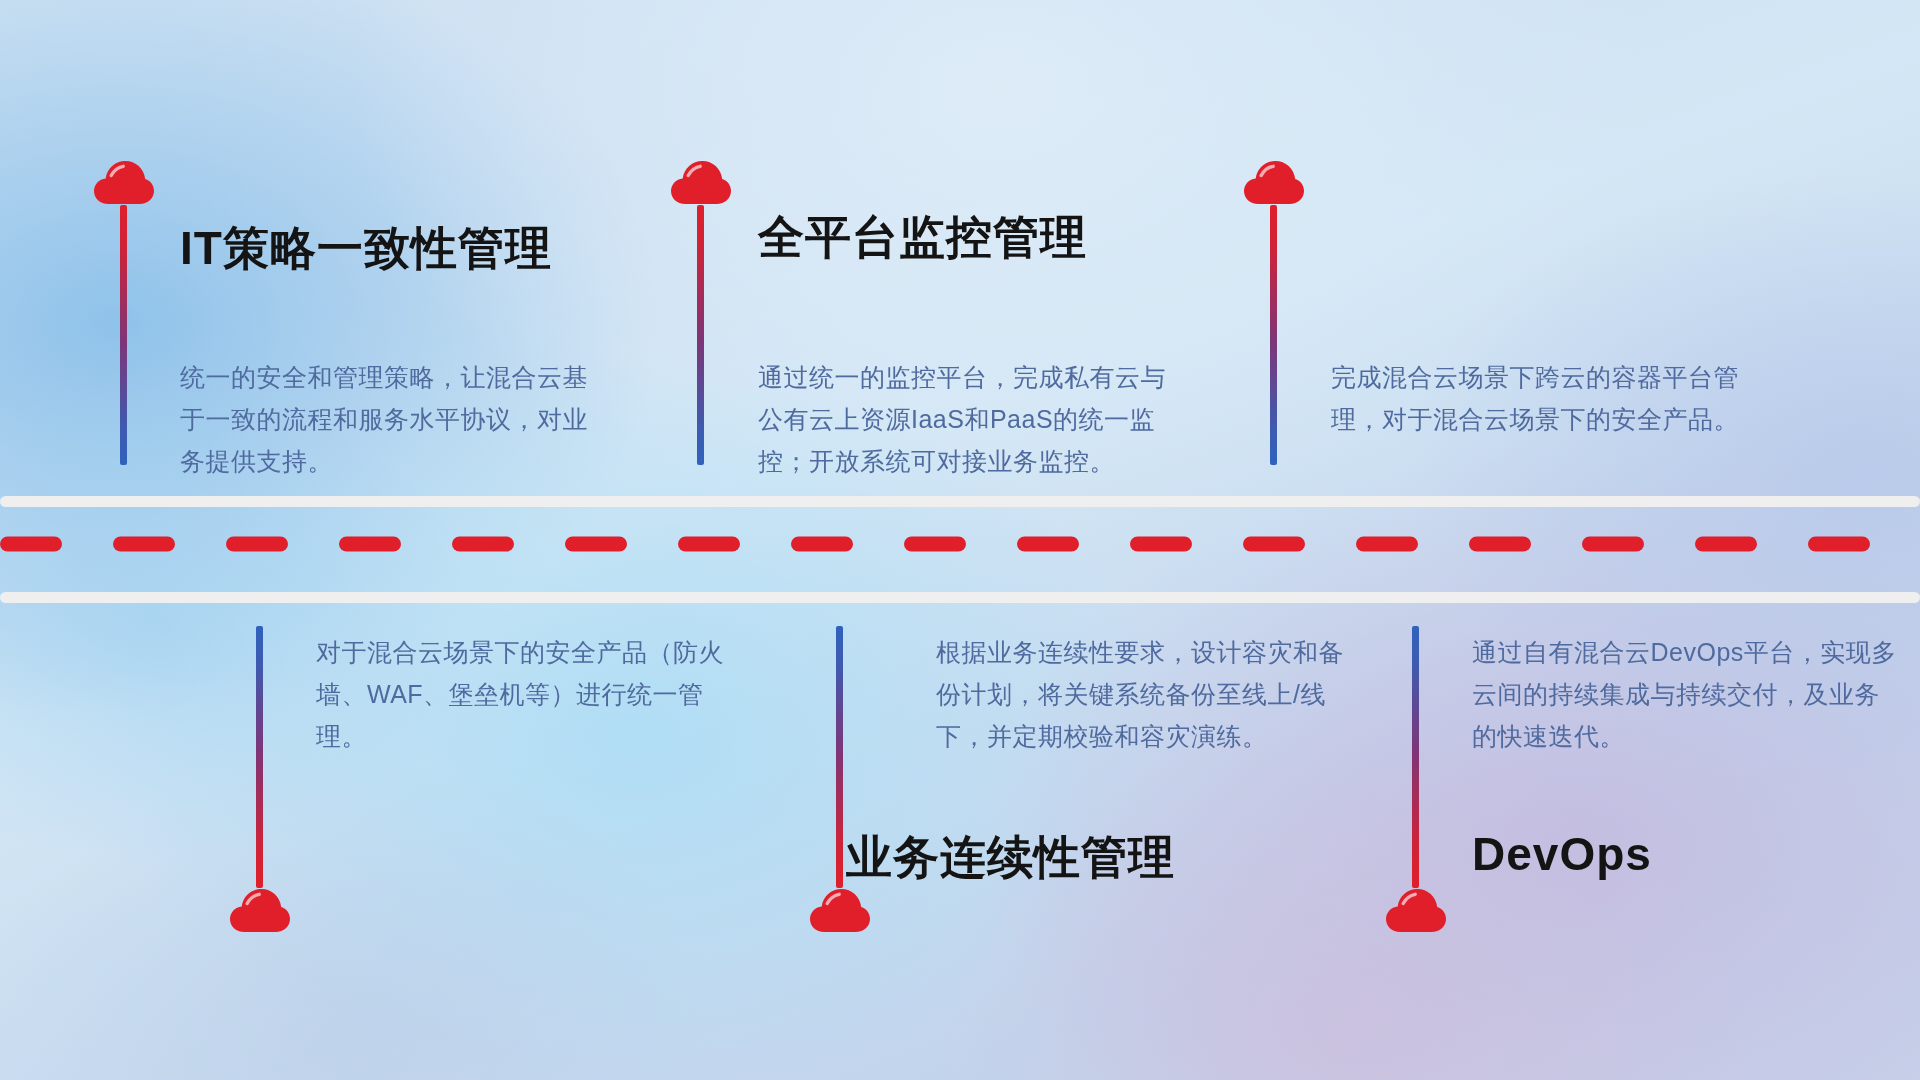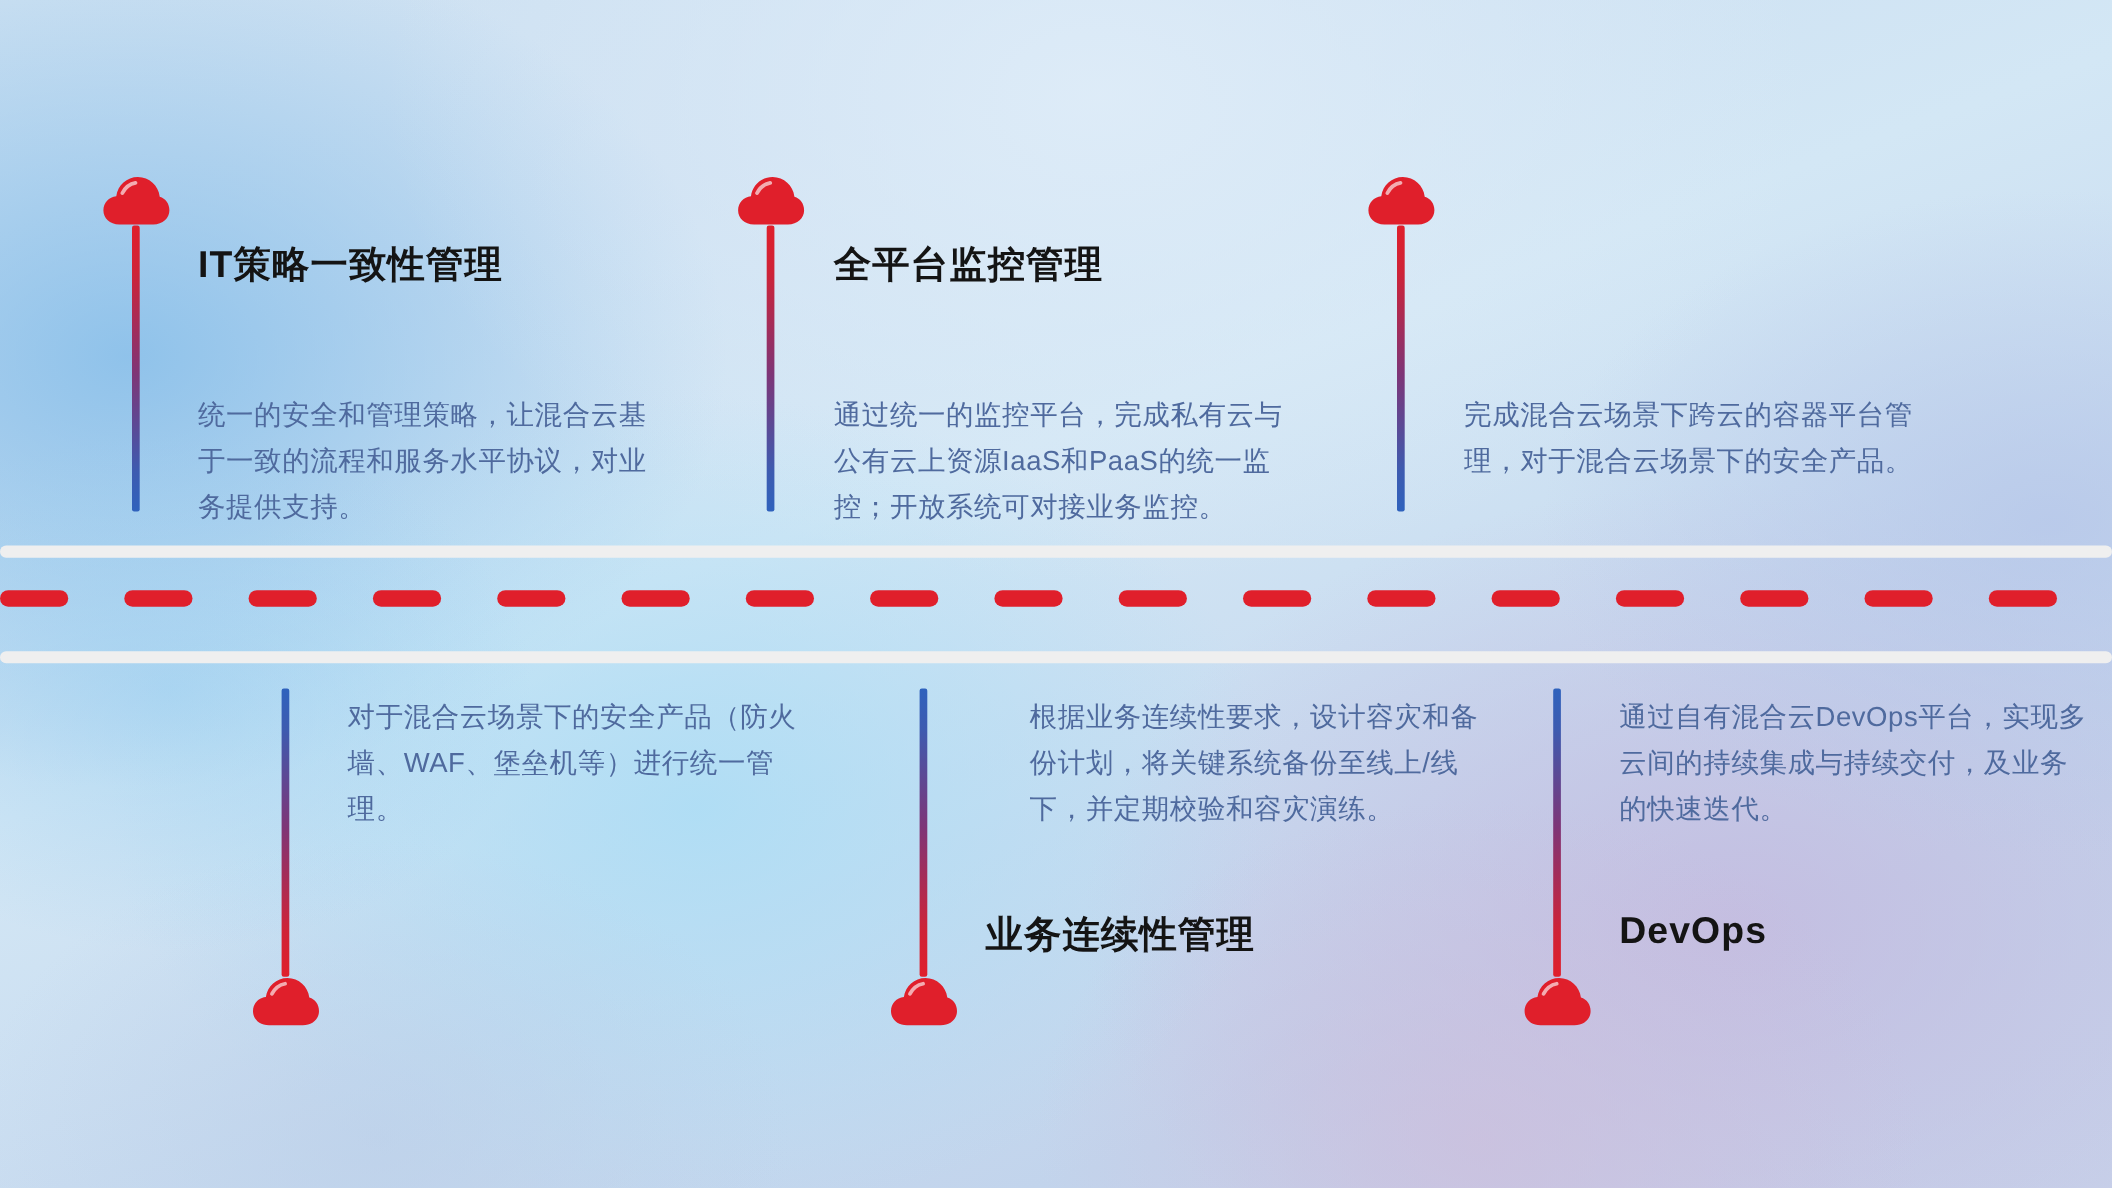--- a/index.html
+++ b/index.html
@@ -95,21 +95,21 @@
     position:absolute;
     width:7px;
     border-radius:2px;
   }
   .stem-down { background:linear-gradient(to bottom,#e01f2b 0%,#cf2337 16%,#7e3577 52%,#3d5bb0 86%,#2f62bd 100%); }
   .stem-up   { background:linear-gradient(to bottom,#2f62bd 0%,#3d5bb0 14%,#7e3577 48%,#cf2337 84%,#e01f2b 100%); }
 
   .heading {
     position:absolute;
     white-space:nowrap;
-    font-size:34px;
+    font-size:46px;
     font-weight:bold;
     color:#141414;
     letter-spacing:1px;
   }
   .body-text {
     position:absolute;
     font-size:25px;
     line-height:42px;
     color:#4f6a9e;
     letter-spacing:0.5px;
@@ -144,21 +144,21 @@
 
   <div class="marker">
     <div class="cloud" style="left:670px; top:160px;">
       <svg viewBox="0 0 62 46" xmlns="http://www.w3.org/2000/svg">
         <path d="M15.5 44 C6.6 44 1 38.3 1 31.1 C1 24.4 6 19.1 12.7 18.4 C14 8.4 22.3 1 32.4 1 C42.6 1 51.1 8.7 52.2 18.9 C57.6 20.5 61 25.3 61 31.1 C61 38.3 55.1 44 46.3 44 Z" fill="#e01f2b"></path>
         <path d="M18.2 15.5 C20.8 10.6 25.3 7.2 30.2 6.3" stroke="#f4b8bd" stroke-width="3.4" stroke-linecap="round" fill="none" opacity="0.92"></path>
       </svg>
     </div>
     <div class="stem stem-down" style="left:697px; top:205px; height:260px;"></div>
   </div>
-  <div class="heading" style="left:758px; top:218px;">全平台监控管理</div>
+  <div class="heading" style="left:758px; top:207px;">全平台监控管理</div>
   <div class="body-text" style="left:758px; top:356px; width:420px;">通过统一的监控平台，完成私有云与公有云上资源IaaS和PaaS的统一监控；开放系统可对接业务监控。</div>
 
   <div class="marker">
     <div class="cloud" style="left:1243px; top:160px;">
       <svg viewBox="0 0 62 46" xmlns="http://www.w3.org/2000/svg">
         <path d="M15.5 44 C6.6 44 1 38.3 1 31.1 C1 24.4 6 19.1 12.7 18.4 C14 8.4 22.3 1 32.4 1 C42.6 1 51.1 8.7 52.2 18.9 C57.6 20.5 61 25.3 61 31.1 C61 38.3 55.1 44 46.3 44 Z" fill="#e01f2b"></path>
         <path d="M18.2 15.5 C20.8 10.6 25.3 7.2 30.2 6.3" stroke="#f4b8bd" stroke-width="3.4" stroke-linecap="round" fill="none" opacity="0.92"></path>
       </svg>
     </div>
     <div class="stem stem-down" style="left:1270px; top:205px; height:260px;"></div>
@@ -201,21 +201,21 @@
   <div class="marker">
     <div class="stem stem-up" style="left:836px; top:626px; height:262px;"></div>
     <div class="cloud" style="left:809px; top:888px;">
       <svg viewBox="0 0 62 46" xmlns="http://www.w3.org/2000/svg">
         <path d="M15.5 44 C6.6 44 1 38.3 1 31.1 C1 24.4 6 19.1 12.7 18.4 C14 8.4 22.3 1 32.4 1 C42.6 1 51.1 8.7 52.2 18.9 C57.6 20.5 61 25.3 61 31.1 C61 38.3 55.1 44 46.3 44 Z" fill="#e01f2b"></path>
         <path d="M18.2 15.5 C20.8 10.6 25.3 7.2 30.2 6.3" stroke="#f4b8bd" stroke-width="3.4" stroke-linecap="round" fill="none" opacity="0.92"></path>
       </svg>
     </div>
   </div>
   <div class="body-text" style="left:896px; top:631px; width:430px;margin-left:40px;">根据业务连续性要求，设计容灾和备份计划，将关键系统备份至线上/线下，并定期校验和容灾演练。</div>
-  <div class="heading" style="left:896px; top:827px;font-family:Liberation Serif, serif;">业务连续性管理</div>
+  <div class="heading" style="left:846px; top:827px;font-family:Liberation Serif, serif;">业务连续性管理</div>
 
   <div class="marker">
     <div class="stem stem-up" style="left:1412px; top:626px; height:262px;"></div>
     <div class="cloud" style="left:1385px; top:888px;">
       <svg viewBox="0 0 62 46" xmlns="http://www.w3.org/2000/svg">
         <path d="M15.5 44 C6.6 44 1 38.3 1 31.1 C1 24.4 6 19.1 12.7 18.4 C14 8.4 22.3 1 32.4 1 C42.6 1 51.1 8.7 52.2 18.9 C57.6 20.5 61 25.3 61 31.1 C61 38.3 55.1 44 46.3 44 Z" fill="#e01f2b"></path>
         <path d="M18.2 15.5 C20.8 10.6 25.3 7.2 30.2 6.3" stroke="#f4b8bd" stroke-width="3.4" stroke-linecap="round" fill="none" opacity="0.92"></path>
       </svg>
     </div>
   </div>

